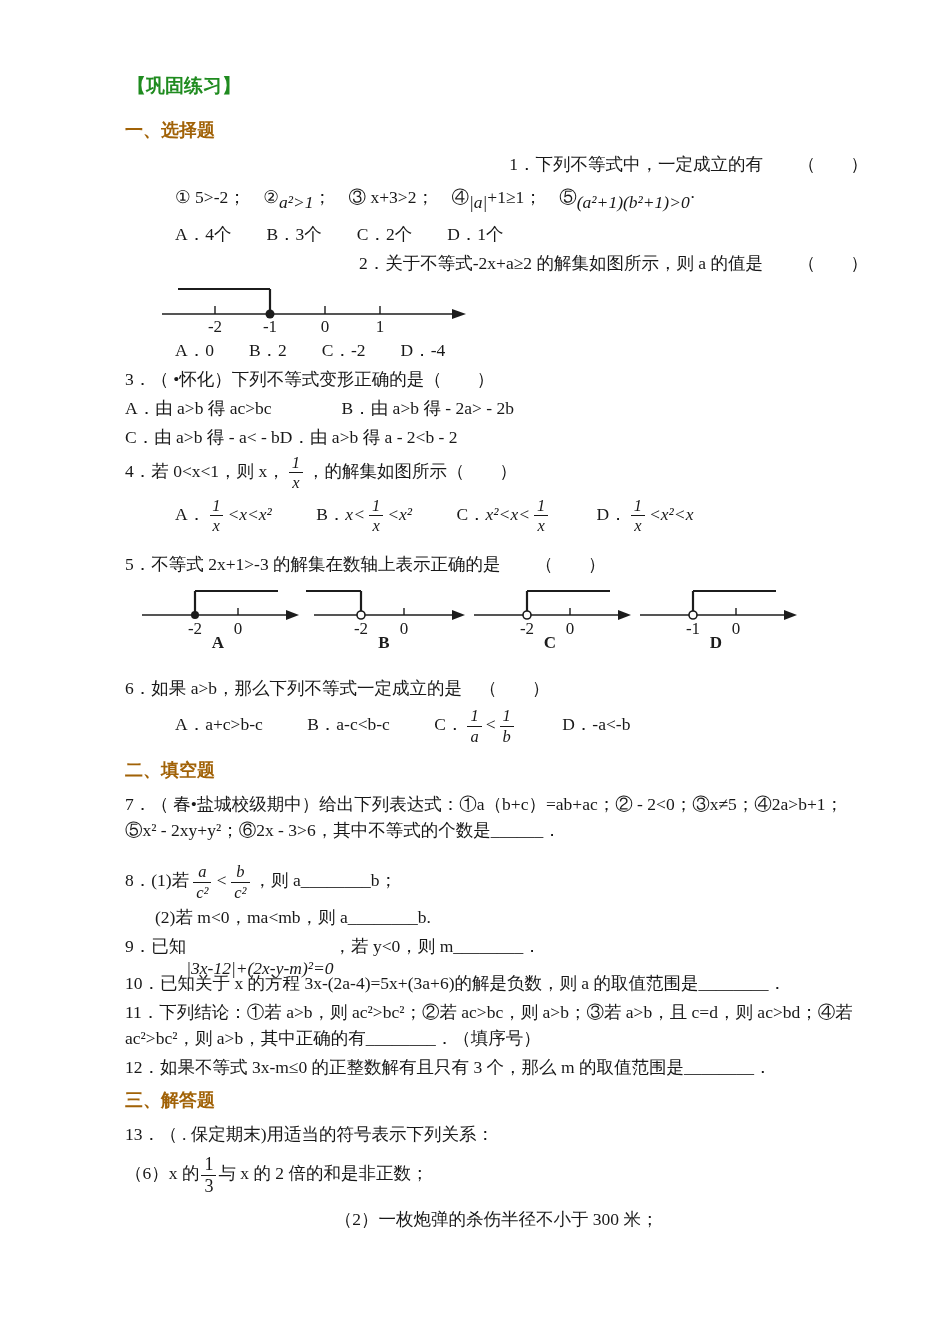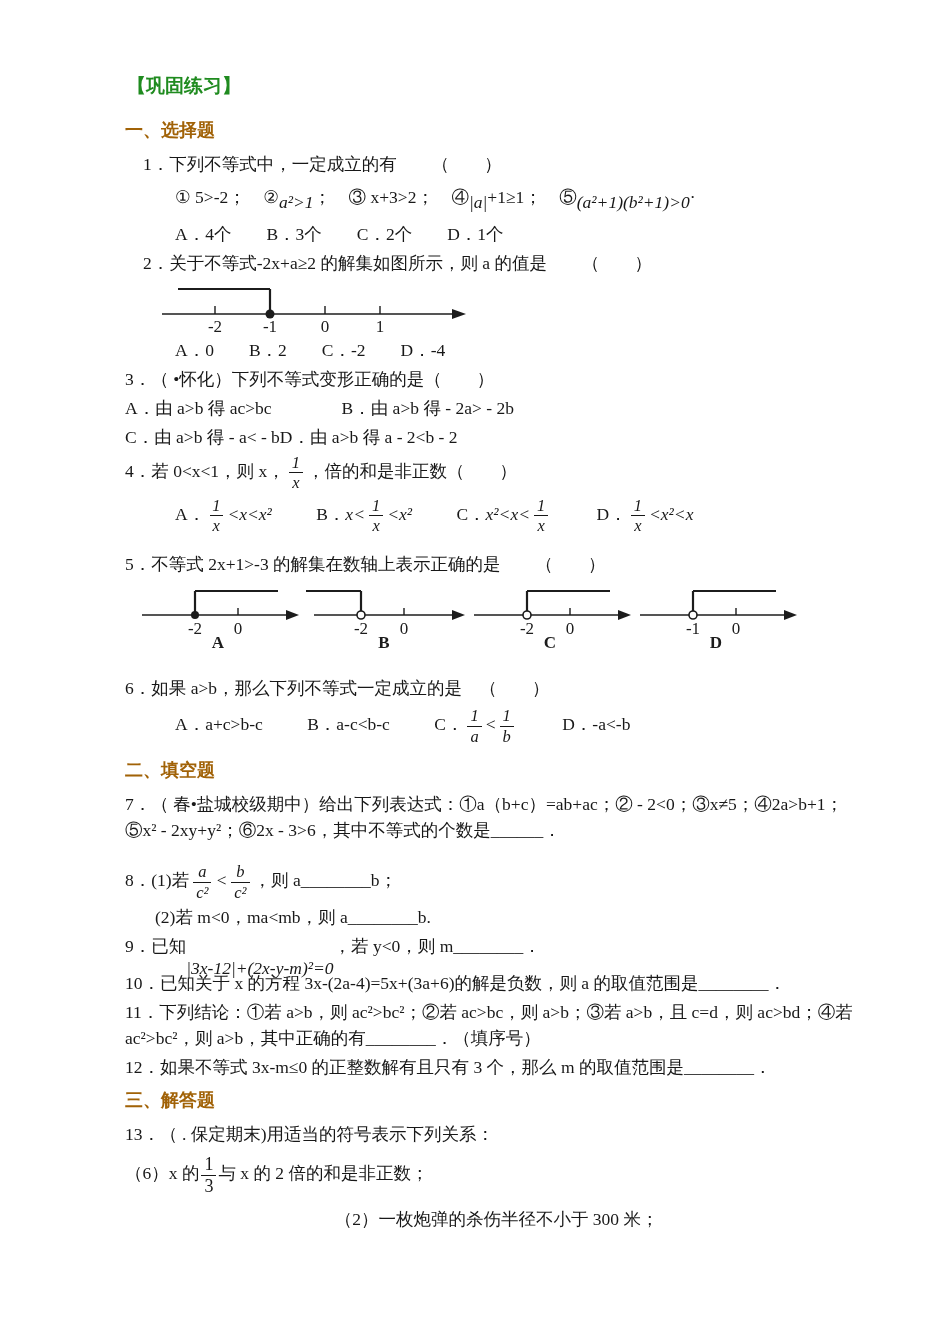--- a/index.html
+++ b/index.html
@@ -19,21 +19,21 @@
     font-family:"Liberation Sans","DejaVu Sans",sans-serif;
     font-weight:700;font-size:19px;color:#1f8b1f;
     margin:0 0 16px 2px;
   }
   .sec-title{
     font-family:"Liberation Sans","DejaVu Sans",sans-serif;
     font-weight:700;font-size:18px;color:#a16207;
     margin:6px 0 7px 0;
   }
   .line{margin:3px 0;}
-  .ind1{margin-left:18px;}
+  .ind1{margin-left:18px;text-align:right;}
   .ind2{margin-left:50px;}
   .ind-half{margin-left:30px;}
   .mi{font-family:"Liberation Serif","DejaVu Serif",serif;font-style:italic;}
   .drop{position:relative;top:5px;}
   .drop-big{position:relative;top:22px;}
   .frac{
     display:inline-flex;flex-direction:column;align-items:center;
     vertical-align:middle;line-height:1.05;
     font-family:"Liberation Serif","DejaVu Serif",serif;
     font-style:italic;font-size:16.5px;margin:0 4px;
@@ -90,21 +90,21 @@
   <div class="line ind2">A．0　　B．2　　C．-2　　D．-4</div>
 
   <div class="line">3．（ •怀化）下列不等式变形正确的是（　　）</div>
   <div class="line">A．由 a&gt;b 得 ac&gt;bc　　　　B．由 a&gt;b 得 - 2a&gt; - 2b</div>
   <div class="line">C．由 a&gt;b 得 - a&lt; - bD．由 a&gt;b 得 a - 2&lt;b - 2</div>
 
   <div class="line">
     <span>4．若 0&lt;x&lt;1，则 x，</span><span class="frac">
         <span class="num">1</span>
         <span class="den">x</span>
-      </span><span>，倍的和是非正数（　　）</span>
+      </span><span>，的解集如图所示（　　）</span>
   </div>
 
   <div class="line ind2 optrow">
     <span class="opt"><span>A．</span><span class="mi"></span><span class="frac">
           <span class="num">1</span>
           <span class="den">x</span>
         </span><span class="mi">&lt;x&lt;x²</span></span>
     <span class="opt"><span>B．</span><span class="mi">x&lt;</span><span class="frac">
           <span class="num">1</span>
           <span class="den">x</span>

